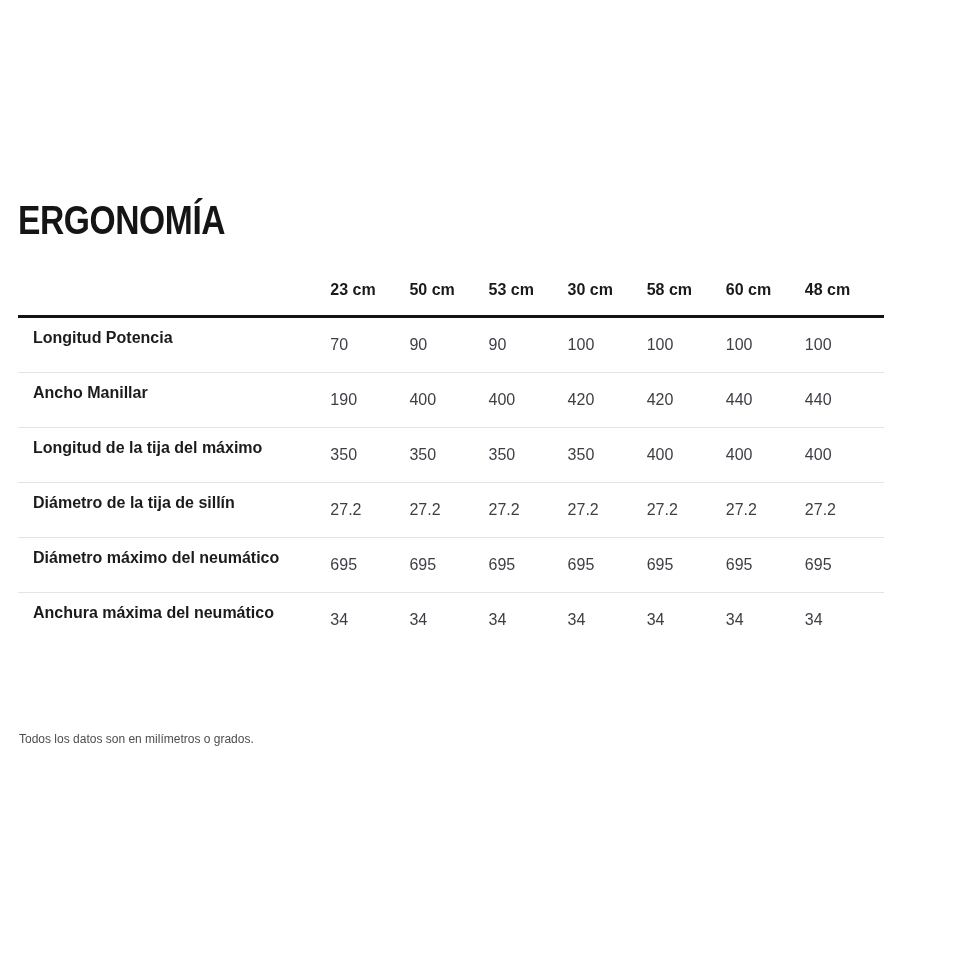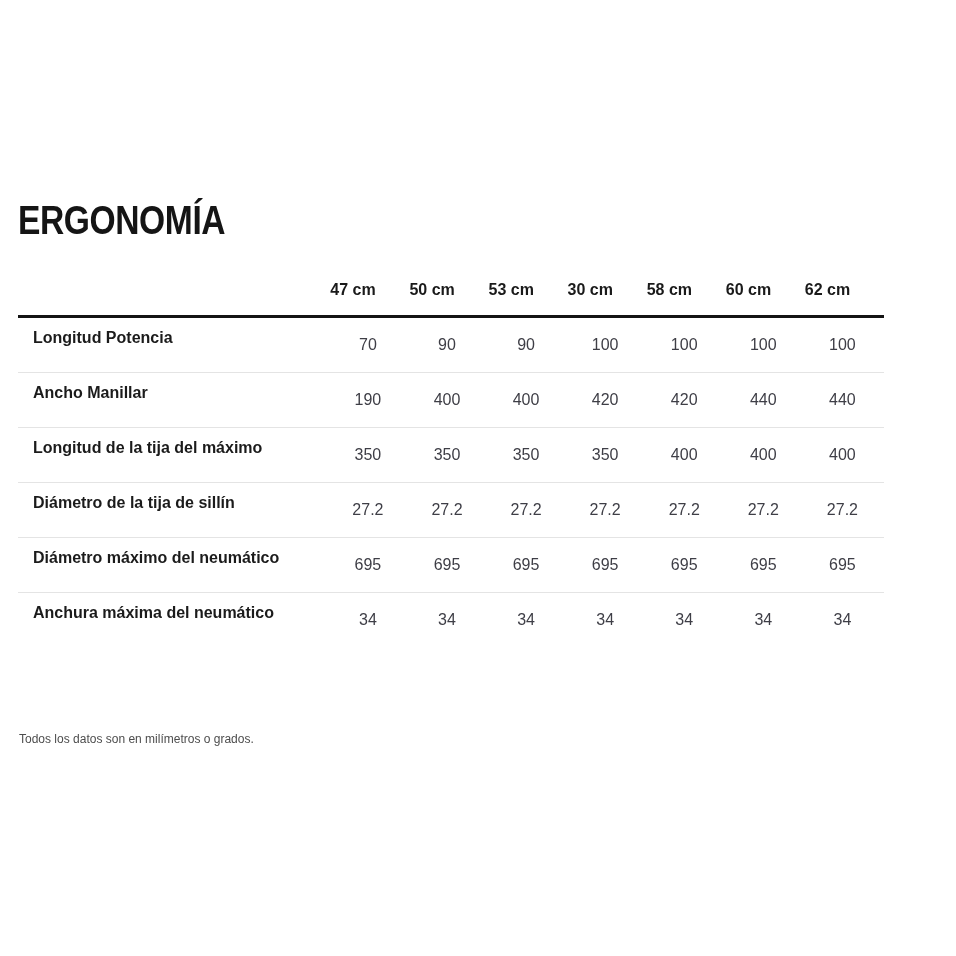--- a/index.html
+++ b/index.html
@@ -52,21 +52,21 @@
   }
   .spec-table tbody th {
     text-align: left;
     font-size: 16px;
     font-weight: 700;
     color: #1b1b1b;
     padding: 3px 4px 18px 15px;
     white-space: nowrap;
   }
   .spec-table tbody td {
-    text-align: center;
+    text-align: left;
     font-size: 16px;
     font-weight: 400;
     color: #3e3e46;
     padding: 18px 4px 18px 0;
     white-space: nowrap;
   }
   .footnote {
     position: absolute;
     left: 19px;
     top: 732px;
@@ -86,27 +86,27 @@
       <col class="size-col">
       <col class="size-col">
       <col class="size-col">
     <col class="size-col">
       <col class="size-col">
       <col class="size-col">
   </colgroup>
   <thead>
     <tr>
       <th></th>
-      <th>47 cm</th>
+      <th>23 cm</th>
       <th>50 cm</th>
       <th>53 cm</th>
       <th>30 cm</th>
       <th>58 cm</th>
       <th>60 cm</th>
-      <th>62 cm</th>
+      <th>48 cm</th>
     </tr>
   </thead>
   <tbody>
     <tr>
       <th>Longitud Potencia</th>
       <td>70</td>
       <td>90</td>
       <td>90</td>
       <td>100</td>
       <td>100</td>

